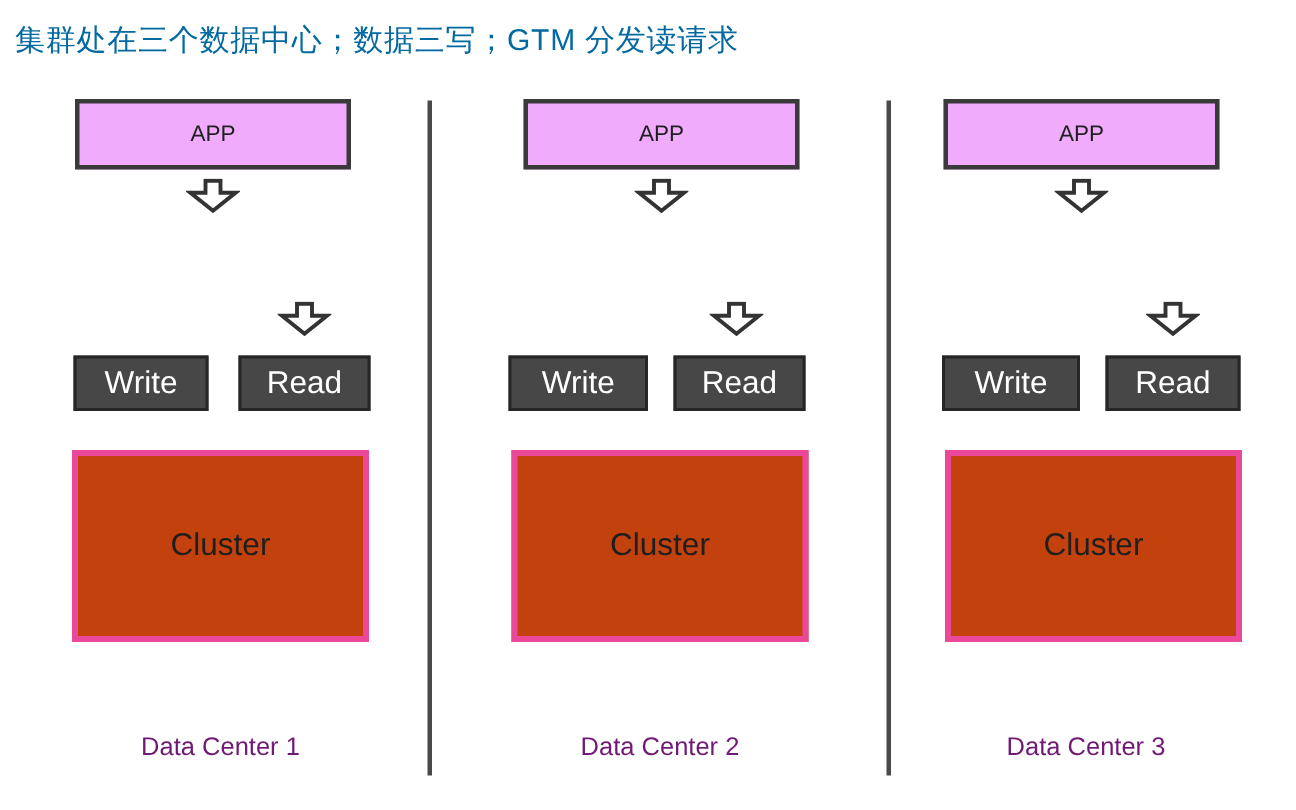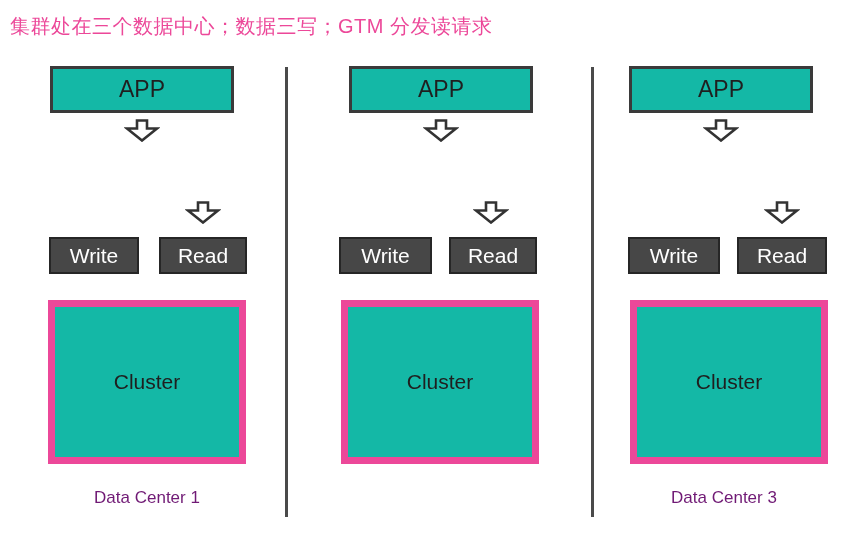--- a/index.html
+++ b/index.html
@@ -2,30 +2,30 @@
 <html><head>
 <meta charset="utf-8">
 <style>
   html,body { margin:0; padding:0; background:#ffffff; }
   .canvas {
     position:relative; width:864px; height:540px; background:#ffffff;
     font-family:"Liberation Sans", sans-serif; overflow:hidden;
   }
   .title {
     position:absolute; left:10px; top:13px; font-size:20px;
-    color:#ec4899; letter-spacing:0.5px; white-space:nowrap;
+    color:#0369a1; letter-spacing:0.5px; white-space:nowrap;
   }
   .vline { position:absolute; top:67px; height:450px; width:3px; background:#4a4a4a; z-index:1; }
   .vline-1 { left:285px; }
   .vline-2 { left:591px; }
 
   .box-light {
-    background:#14b8a6; border:3px solid #3a3a3a; box-sizing:border-box;
+    background:#f0abfc; border:3px solid #3a3a3a; box-sizing:border-box;
     display:flex; align-items:center; justify-content:center;
-    color:#1f1f1f; font-size:23px;
+    color:#1f1f1f; font-size:15px;
   }
   .app-box { position:absolute; top:66px; width:184px; height:47px; z-index:2; }
   .app-1 { left:50px; } .app-2 { left:349px; } .app-3 { left:629px; }
 
   .gtm-bar { position:absolute; left:51px; top:147px; width:786px; height:45px; z-index:2; }
 
   .arrow { position:absolute; width:36px; height:23px; z-index:2; }
   .app-arrow-1 { left:124px; top:119px; }
   .app-arrow-2 { left:423px; top:119px; }
   .app-arrow-3 { left:703px; top:119px; }
@@ -37,22 +37,22 @@
     position:absolute; top:237px; height:37px;
     background:#474747; border:2px solid #262626; box-sizing:border-box;
     color:#ffffff; font-size:21px;
     display:flex; align-items:center; justify-content:center; z-index:2;
   }
   .write-1 { left:49px;  width:90px; } .read-1 { left:159px; width:88px; }
   .write-2 { left:339px; width:93px; } .read-2 { left:449px; width:88px; }
   .write-3 { left:628px; width:92px; } .read-3 { left:737px; width:90px; }
 
   .cluster {
-    position:absolute; top:300px; height:164px; width:198px;
-    background:#14b8a6; border:7px solid #ec4899; box-sizing:border-box;
+    position:absolute; top:300px; height:128px; width:198px;
+    background:#c2410c; border:4px solid #ec4899; box-sizing:border-box;
     display:flex; align-items:center; justify-content:center;
     font-size:21px; color:#1f1f1f; z-index:2;
   }
   .cluster-1 { left:48px; } .cluster-2 { left:341px; } .cluster-3 { left:630px; }
 
   .dc-label {
     position:absolute; top:488px; width:198px; text-align:center;
     font-size:17px; color:#701a75; z-index:2;
   }
   .dc-1 { left:48px; } .dc-2 { left:341px; } .dc-3 { left:625px; }
@@ -82,20 +82,21 @@
   <div class="box-light app-box app-2">APP</div>
   <svg class="arrow app-arrow-2" viewBox="0 0 36 23">
     <path d="M13 1.5 L23 1.5 L23 9.5 L33 9.5 L18 21.5 L3 9.5 L13 9.5 Z" fill="#ffffff" stroke="#333333" stroke-width="2.6" stroke-linejoin="miter"></path>
   </svg>
   <svg class="arrow gtm-arrow-2" viewBox="0 0 36 23">
     <path d="M13 1.5 L23 1.5 L23 9.5 L33 9.5 L18 21.5 L3 9.5 L13 9.5 Z" fill="#ffffff" stroke="#333333" stroke-width="2.6" stroke-linejoin="miter"></path>
   </svg>
   <div class="pill write-2">Write</div>
   <div class="pill read-2">Read</div>
   <div class="cluster cluster-2">Cluster</div>
+  <div class="dc-label dc-2">Data Center 2</div>
 
   <div class="box-light app-box app-3">APP</div>
   <svg class="arrow app-arrow-3" viewBox="0 0 36 23">
     <path d="M13 1.5 L23 1.5 L23 9.5 L33 9.5 L18 21.5 L3 9.5 L13 9.5 Z" fill="#ffffff" stroke="#333333" stroke-width="2.6" stroke-linejoin="miter"></path>
   </svg>
   <svg class="arrow gtm-arrow-3" viewBox="0 0 36 23">
     <path d="M13 1.5 L23 1.5 L23 9.5 L33 9.5 L18 21.5 L3 9.5 L13 9.5 Z" fill="#ffffff" stroke="#333333" stroke-width="2.6" stroke-linejoin="miter"></path>
   </svg>
   <div class="pill write-3">Write</div>
   <div class="pill read-3">Read</div>

